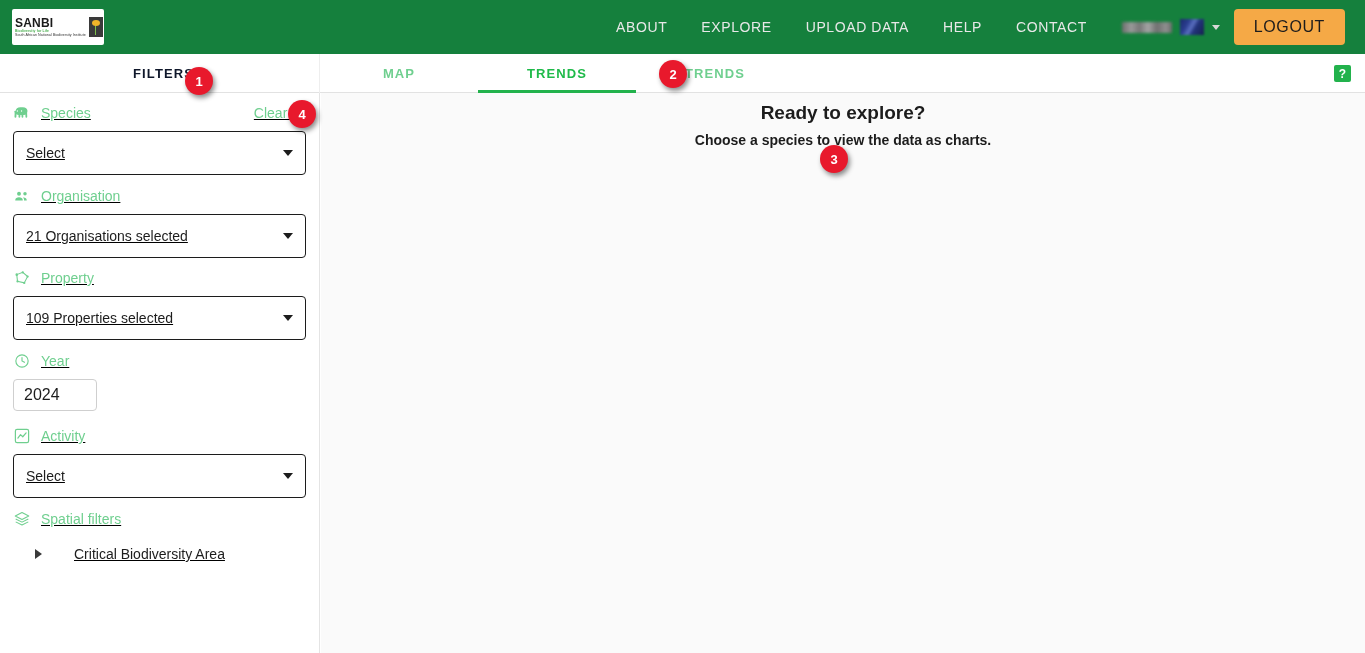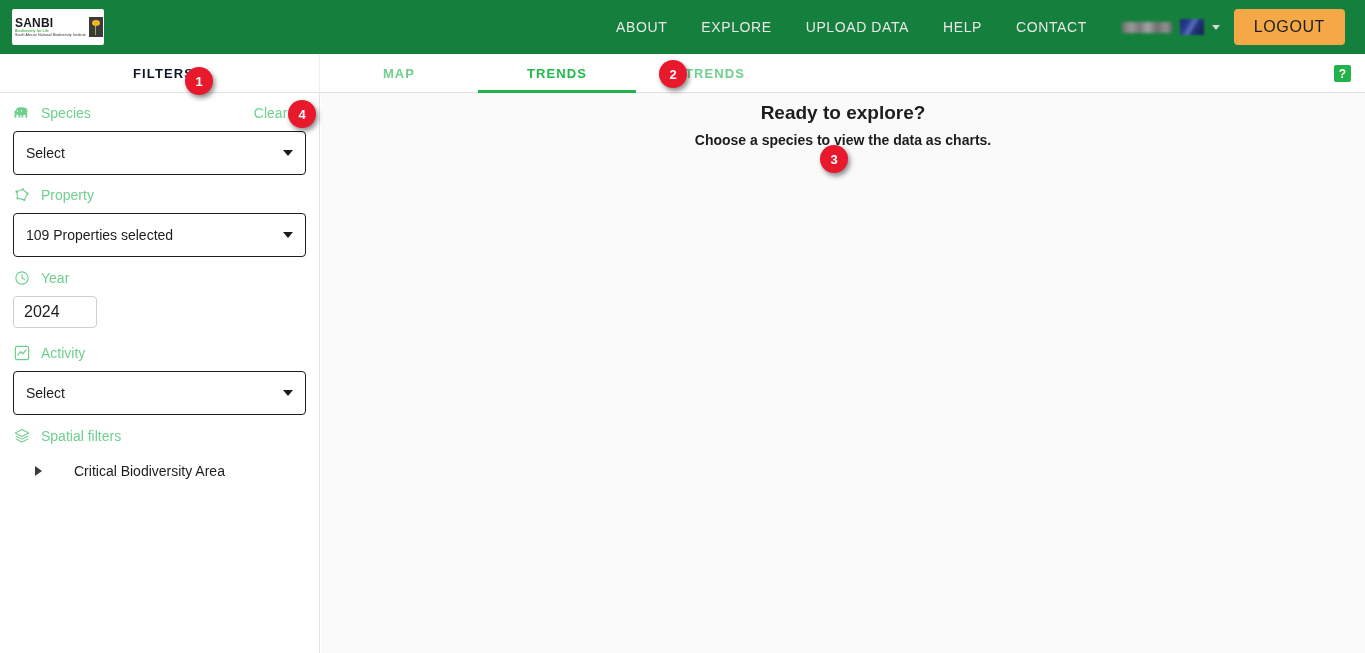--- a/index.html
+++ b/index.html
@@ -113,21 +113,21 @@
   }
 
   
   .sidebar {
     position: absolute; left: 0; top: 93px;
     width: 320px; height: 560px;
     background: #ffffff;
     border-right: 1px solid #e4e4e4;
     overflow: hidden;
   }
-  .filter-group { padding: 0 13px; }
+  .filter-group { padding: 0 13px; text-decoration: underline; }
   .group-label {
     display: flex; align-items: center; gap: 10px;
     color: #6fcf8f; font-size: 14px;
     margin-top: 9px; margin-bottom: 7px;
     height: 22px;
   }
   .group-label .ico { width: 18px; height: 18px; display: block; flex: 0 0 18px;}
   .clear-all {
     margin-left: auto; color: #6fcf8f; font-size: 14px; cursor: pointer;
   }
@@ -273,20 +273,35 @@
       </svg>
       <span>Species</span>
       <span class="clear-all">Clear All</span>
     </div>
     <div class="select-box">
       <span class="val">Select</span>
       <span class="arr"></span>
     </div>
   </div>
 
+  <div class="filter-group" style="margin-top:10px;">
+    <div class="group-label">
+      <svg class="ico" viewBox="0 0 24 24" fill="#6fcf8f">
+        <circle cx="8" cy="9" r="2.6"></circle>
+          <circle cx="16" cy="9" r="2.3"></circle>
+        <path d="M3 17.2c0-2.2 2.3-3.6 5-3.6s5 1.4 5 3.6v.8H3v-.8z"></path>
+        <path d="M14.2 13.9c2.3.2 4.1 1.5 4.1 3.3v.8h-3.6v-.8c0-1.3-.6-2.4-1.5-3.1l1-.2z"></path>
+      </svg>
+      <span>Organisation</span>
+    </div>
+    <div class="select-box">
+      <span class="val">21 Organisations selected</span>
+      <span class="arr"></span>
+    </div>
+  </div>
 
   <div class="filter-group" style="margin-top:2px;">
     <div class="group-label">
       <svg class="ico" viewBox="0 0 24 24" fill="none" stroke="#6fcf8f" stroke-width="1.4">
         <path d="M5 7.5 L13 4.5 L19.5 10 L15 18.5 L6 16.5 Z"></path>
         <circle cx="5" cy="7.5" r="1.7" fill="#6fcf8f" stroke="none"></circle>
         <circle cx="13" cy="4.5" r="1.5" fill="#6fcf8f" stroke="none"></circle>
         <circle cx="19.5" cy="10" r="1.5" fill="#6fcf8f" stroke="none"></circle>
         <circle cx="15" cy="18.5" r="1.5" fill="#6fcf8f" stroke="none"></circle>
         <circle cx="6" cy="16.5" r="1.5" fill="#6fcf8f" stroke="none"></circle>

